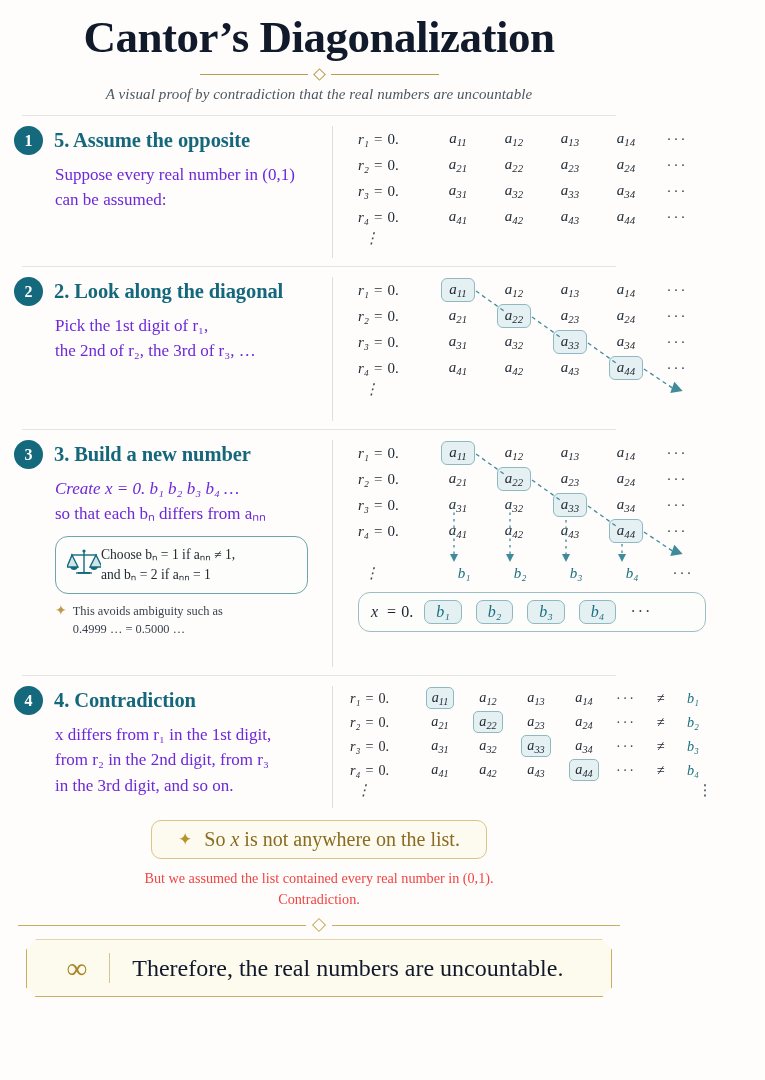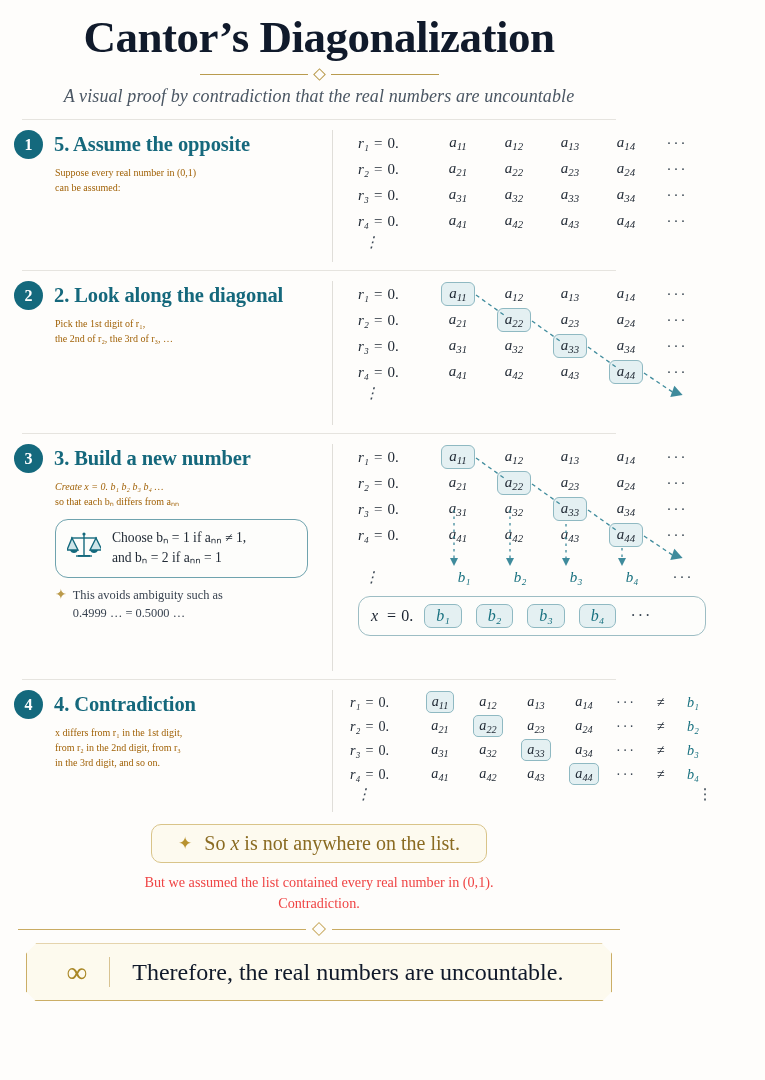--- a/index.html
+++ b/index.html
@@ -23,41 +23,41 @@
   .orn{
     display:flex;align-items:center;justify-content:center;
     gap:0px;margin-top:9px;margin-bottom:7px;
   }
   .orn .bar{height:1px;width:108px;background:#b99b4e;}
   .orn .dia{
     width:7px;height:7px;border:1px solid #b99b4e;
     transform:rotate(45deg);margin:0 7px;background:#fefdfb;
   }
   .subtitle{
-    font-style:italic;font-size:18px;color:#4a5663;
+    font-style:italic;font-size:15px;color:#4a5663;
     letter-spacing:0.1px;
   }
 
   
   .divider{height:1px;background:#e6e4df;margin:0 22px;}
   .step{display:flex;position:relative;padding:10px 22px 8px 14px;box-sizing:border-box;}
   .left{width:318px;flex:0 0 318px;padding-right:14px;box-sizing:border-box;position:relative;}
   .vsep{position:absolute;left:332px;top:10px;bottom:8px;width:1px;background:#e0ded9;}
   .right{flex:1;padding-left:26px;box-sizing:border-box;}
 
   .stephead{display:flex;align-items:center;gap:11px;margin-bottom:7px;}
   .badge{
     width:29px;height:29px;border-radius:50%;
     background:#14697d;color:#ffffff;
     display:flex;align-items:center;justify-content:center;
     font-size:16px;font-weight:700;flex:0 0 29px;
     font-family:"Liberation Serif",serif;
   }
   .stitle{font-size:20.5px;color:#15687c;font-weight:600;letter-spacing:-0.1px;}
-  .sbody{font-size:10px;line-height:1.48;color:#a16207;padding-left:41px;}
+  .sbody{font-size:17px;line-height:1.48;color:#6d28d9;padding-left:41px;}
   .mi{font-style:italic;}
   .sub{font-size:0.72em;vertical-align:-0.25em;font-style:italic;}
 
   
   .matrix{font-size:15px;color:#222b36;}
   .mrow{display:flex;align-items:center;height:26px;}
   .lbl{width:72px;flex:0 0 72px;text-align:left;white-space:nowrap;font-style:italic;}
   .lbl .eq{font-style:normal;margin:0 5px;}
   .lbl .zero{font-style:normal;}
   .cell{
@@ -88,21 +88,21 @@
   .bbox{
     display:inline-block;padding:2px 11px;border-radius:7px;
     background:#e4f0f2;border:1px solid #8fb9c2;
     font-style:italic;color:#17707f;margin-right:14px;
   }
 
   
   .rulecard{
     margin-left:41px;margin-top:9px;margin-right:10px;
     border:1px solid #6fa3ae;border-radius:13px;
-    padding:8px 11px;display:flex;align-items:center;gap:11px;
+    padding:8px 11px;display:flex;align-items:center;gap:0;
     background:#fdfdfb;
   }
   .rulecard .rtext{font-size:13.6px;line-height:1.5;color:#222b36;}
 
   .note{
     margin-left:41px;margin-top:9px;display:flex;gap:6px;
     font-size:12.4px;line-height:1.45;color:#394350;
   }
   .note .plus{color:#bb9a4a;font-size:14px;line-height:1.1;}
 

